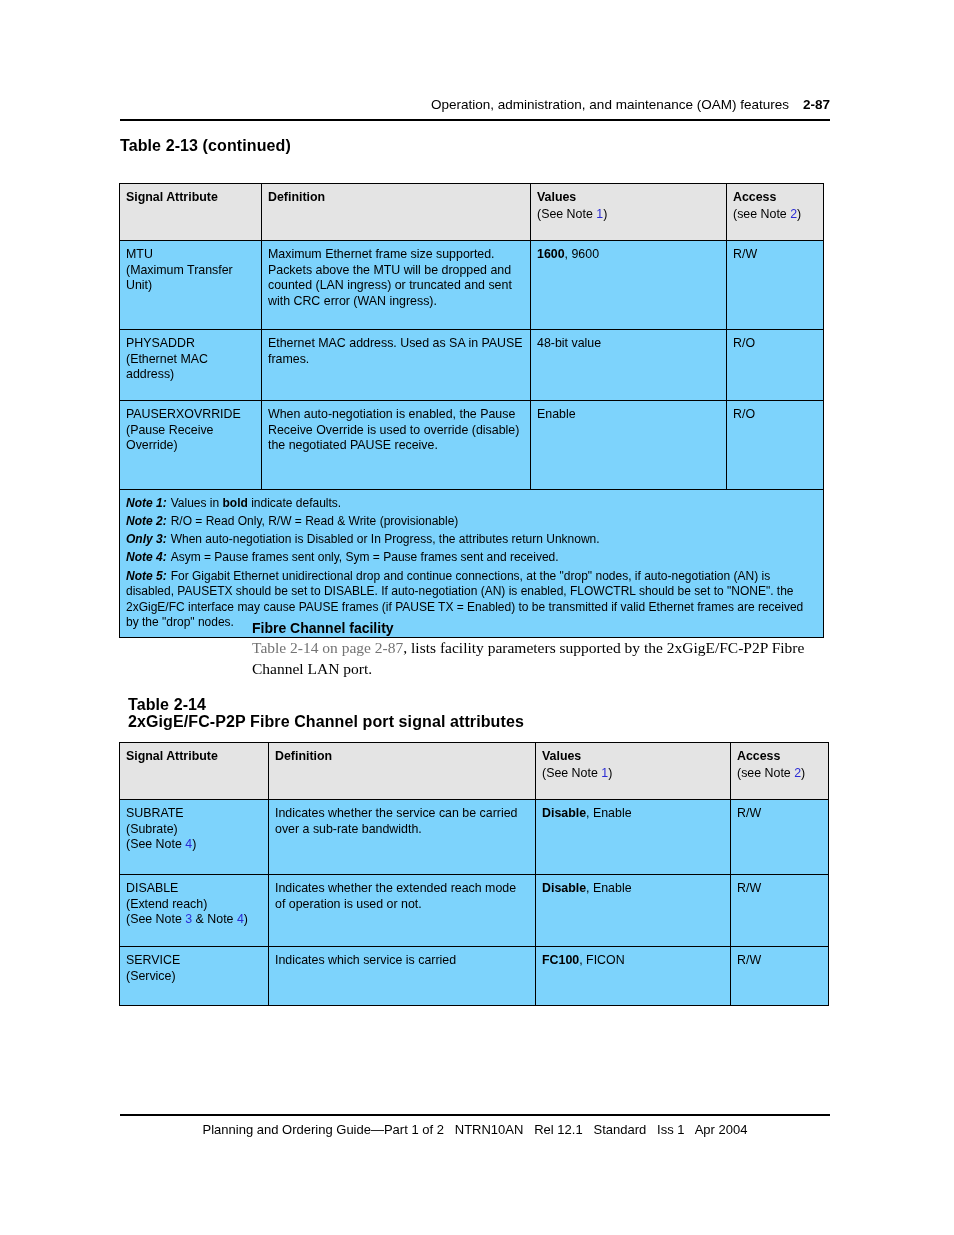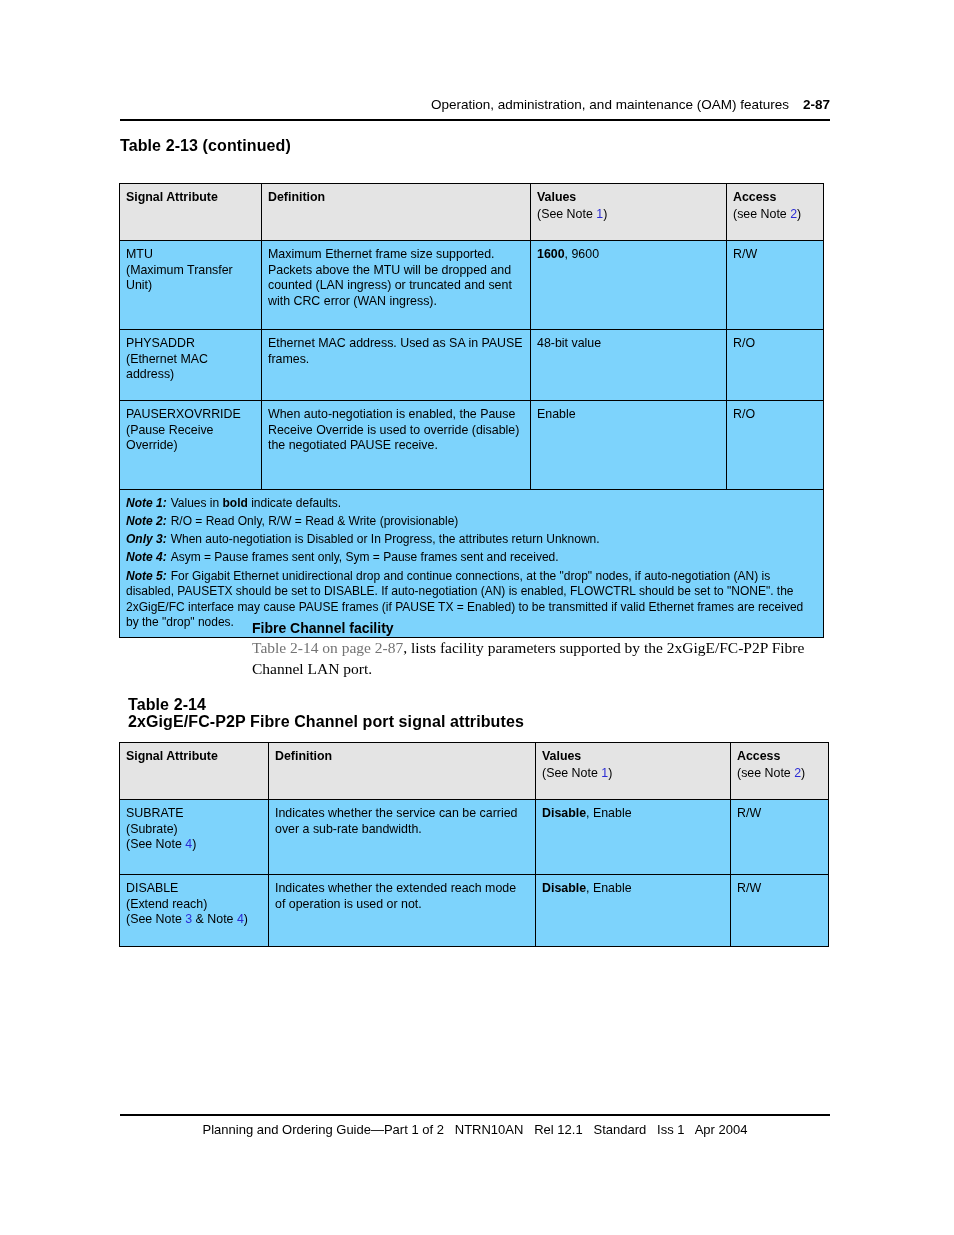--- a/index.html
+++ b/index.html
@@ -306,19 +306,28 @@
       <tr class="r2">
         <td>
           <div>DISABLE</div>
           <div>(Extend reach)</div>
           <div><span>(See Note </span><span class="nlink">3</span><span> &amp; Note </span><span class="nlink">4</span><span>)</span></div>
         </td>
         <td>Indicates whether the extended reach mode of operation is used or not.</td>
         <td><span class="bold">Disable</span><span>, Enable</span></td>
         <td class="access">R/W</td>
       </tr>
+      <tr class="r3">
+        <td>
+          <div>SERVICE</div>
+          <div>(Service)</div>
+        </td>
+        <td>Indicates which service is carried</td>
+        <td><span class="bold">FC100</span><span>, FICON</span></td>
+        <td class="access">R/W</td>
+      </tr>
     </tbody>
   </table>
 
   <div class="footer-rule"></div>
   <div class="footer-text">Planning and Ordering Guide—Part 1 of 2   NTRN10AN   Rel 12.1   Standard   Iss 1   Apr 2004</div>
 
 </div>
 
 </body></html>

